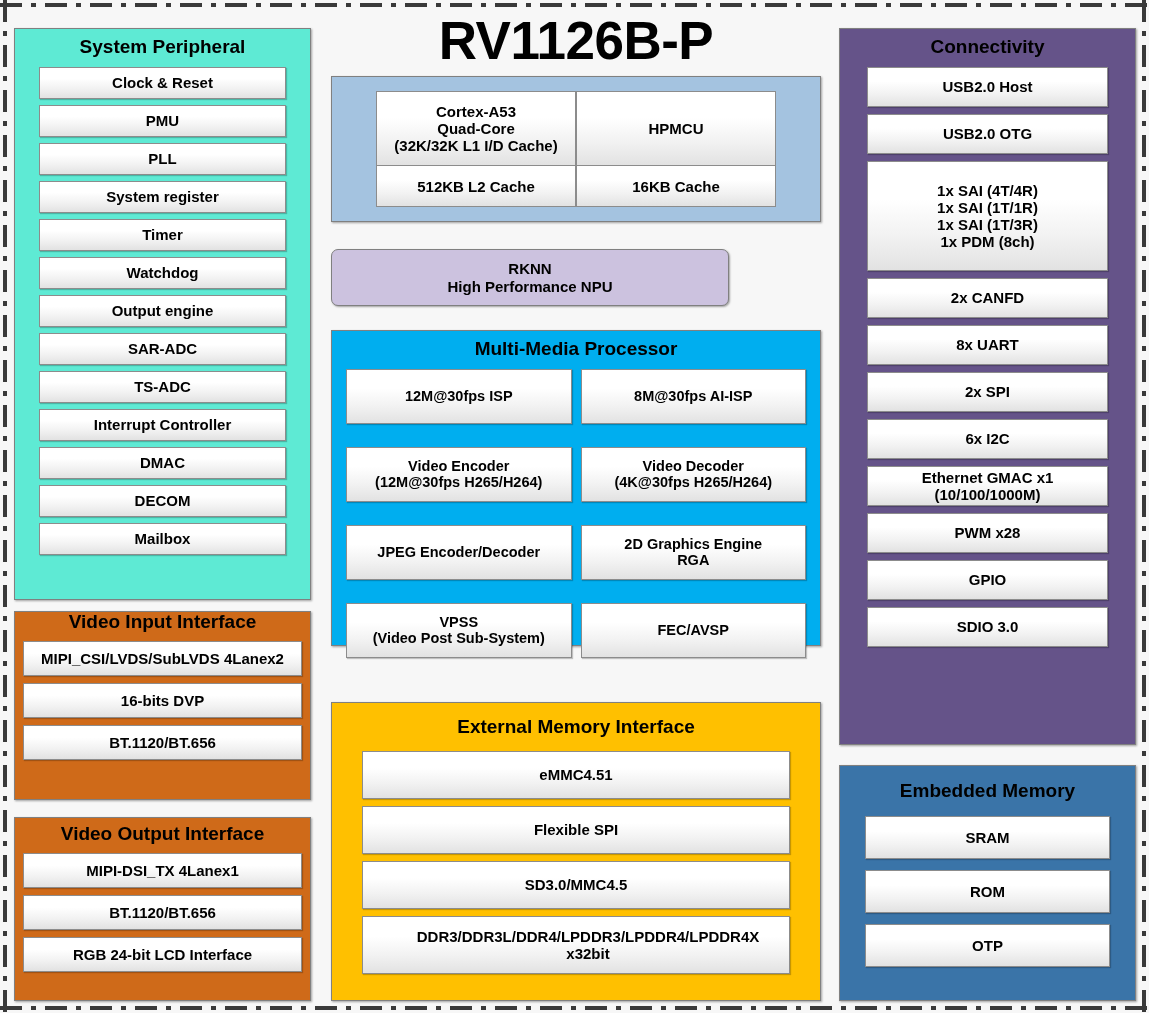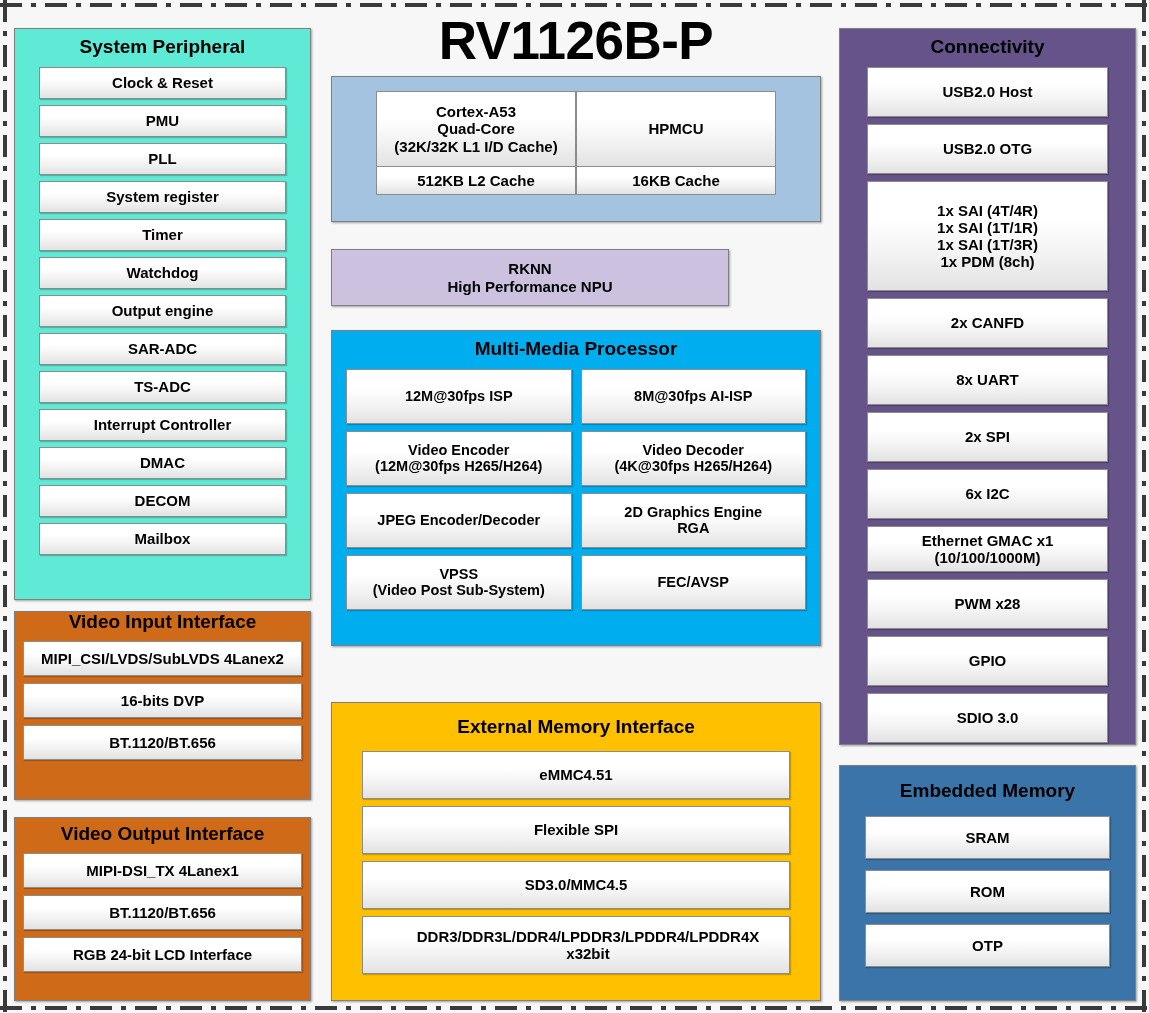--- a/index.html
+++ b/index.html
@@ -114,58 +114,58 @@
   }
   #cpu {
     left: 331px; top: 76px; width: 490px; height: 146px;
     background: #a4c3e0;
     padding: 14px 44px;
     display: flex;
   }
   #cpu .cpu-col { flex: 1; display: flex; flex-direction: column; }
   #cpu .chip { font-size: 15px; box-shadow: none; }
   #cpu .cpu-main { height: 76px; }
-  #cpu .cpu-cache { height: 28px; border-top: none; }
+  #cpu .cpu-cache { height: 41px; border-top: none; }
 
   #npu {
     left: 331px; top: 249px; width: 398px; height: 57px;
     background: #ccc2df;
     display: flex; align-items: center; justify-content: center;
     text-align: center;
-    font-size: 15px; font-weight: bold; color: #000; line-height: 1.2;
+    font-size: 15px; font-weight: bold; color: #000; line-height: 1.2; border-radius: 7px;
   }
 
   #mmp {
     left: 331px; top: 330px; width: 490px; height: 316px;
     background: #00aeef;
     padding: 0 14px;
   }
   #mmp .group-title { font-size: 19px; padding: 8px 0 9px; }
-  #mmp .mmp-grid { display: grid; grid-template-columns: 1fr 1fr; gap: 7px 9px; }
+  #mmp .mmp-grid { display: grid; grid-template-columns: 1fr 1fr; gap: 23px 9px; }
   #mmp .chip { height: 55px; font-size: 14.5px; }
 
   #emi {
     left: 331px; top: 702px; width: 490px; height: 299px;
     background: #ffc000;
     padding: 0 30px;
   }
   #emi .group-title { font-size: 19px; padding: 14px 0 13px; }
   #emi .chip { height: 48px; font-size: 15px; margin-bottom: 7px; }
   #emi .chip.tall { height: 58px; padding-left: 24px; }
 
   
   #conn {
     left: 839px; top: 28px; width: 297px; height: 717px;
     background: #655389;
     padding: 0 27px;
   }
   #conn .group-title { font-size: 19px; padding: 8px 0 9px; }
-  #conn .chip { height: 50px; font-size: 15px; margin-bottom: 7px; }
+  #conn .chip { height: 40px; font-size: 15px; margin-bottom: 7px; }
   #conn .chip.audio { height: 110px; }
-  #conn .chip.eth { height: 46px; }
+  #conn .chip.eth { height: 40px; }
 
   #embmem {
     left: 839px; top: 765px; width: 297px; height: 236px;
     background: #3a74a8;
     padding: 0 25px;
   }
   #embmem .group-title { font-size: 19px; padding: 15px 0 14px; }
   #embmem .chip { height: 43px; font-size: 15px; margin-bottom: 11px; }
 </style>
 </head>

